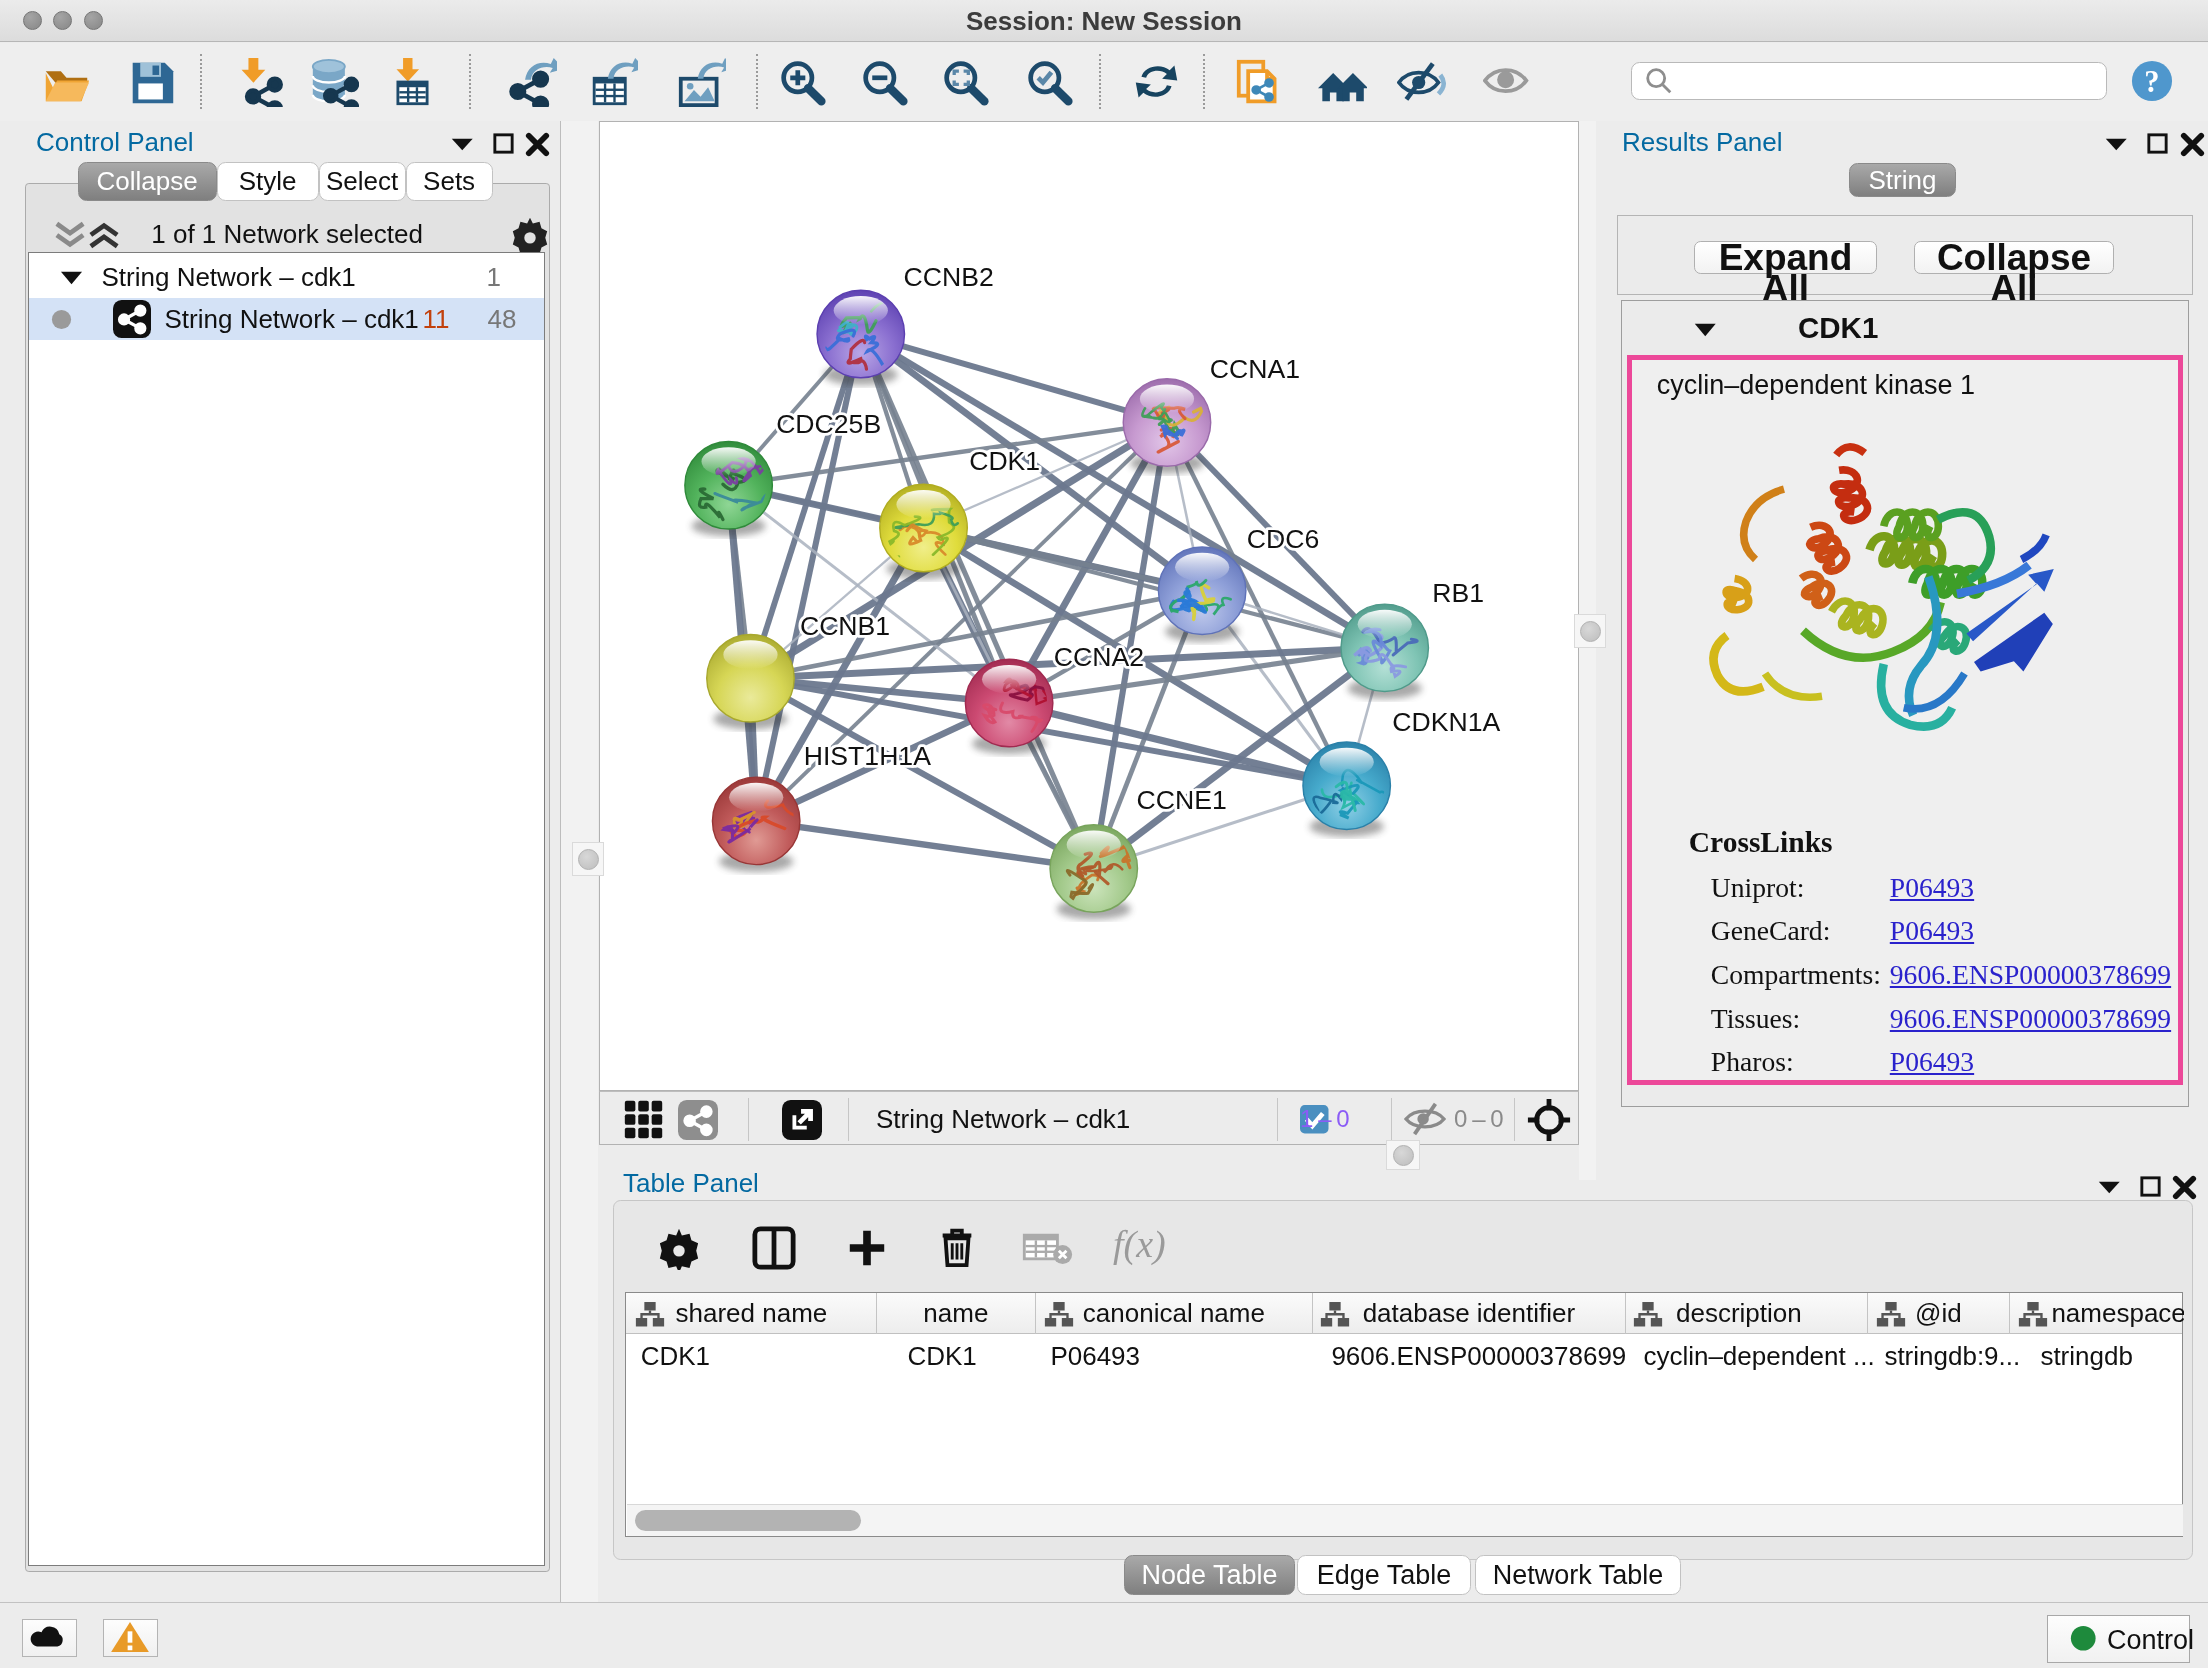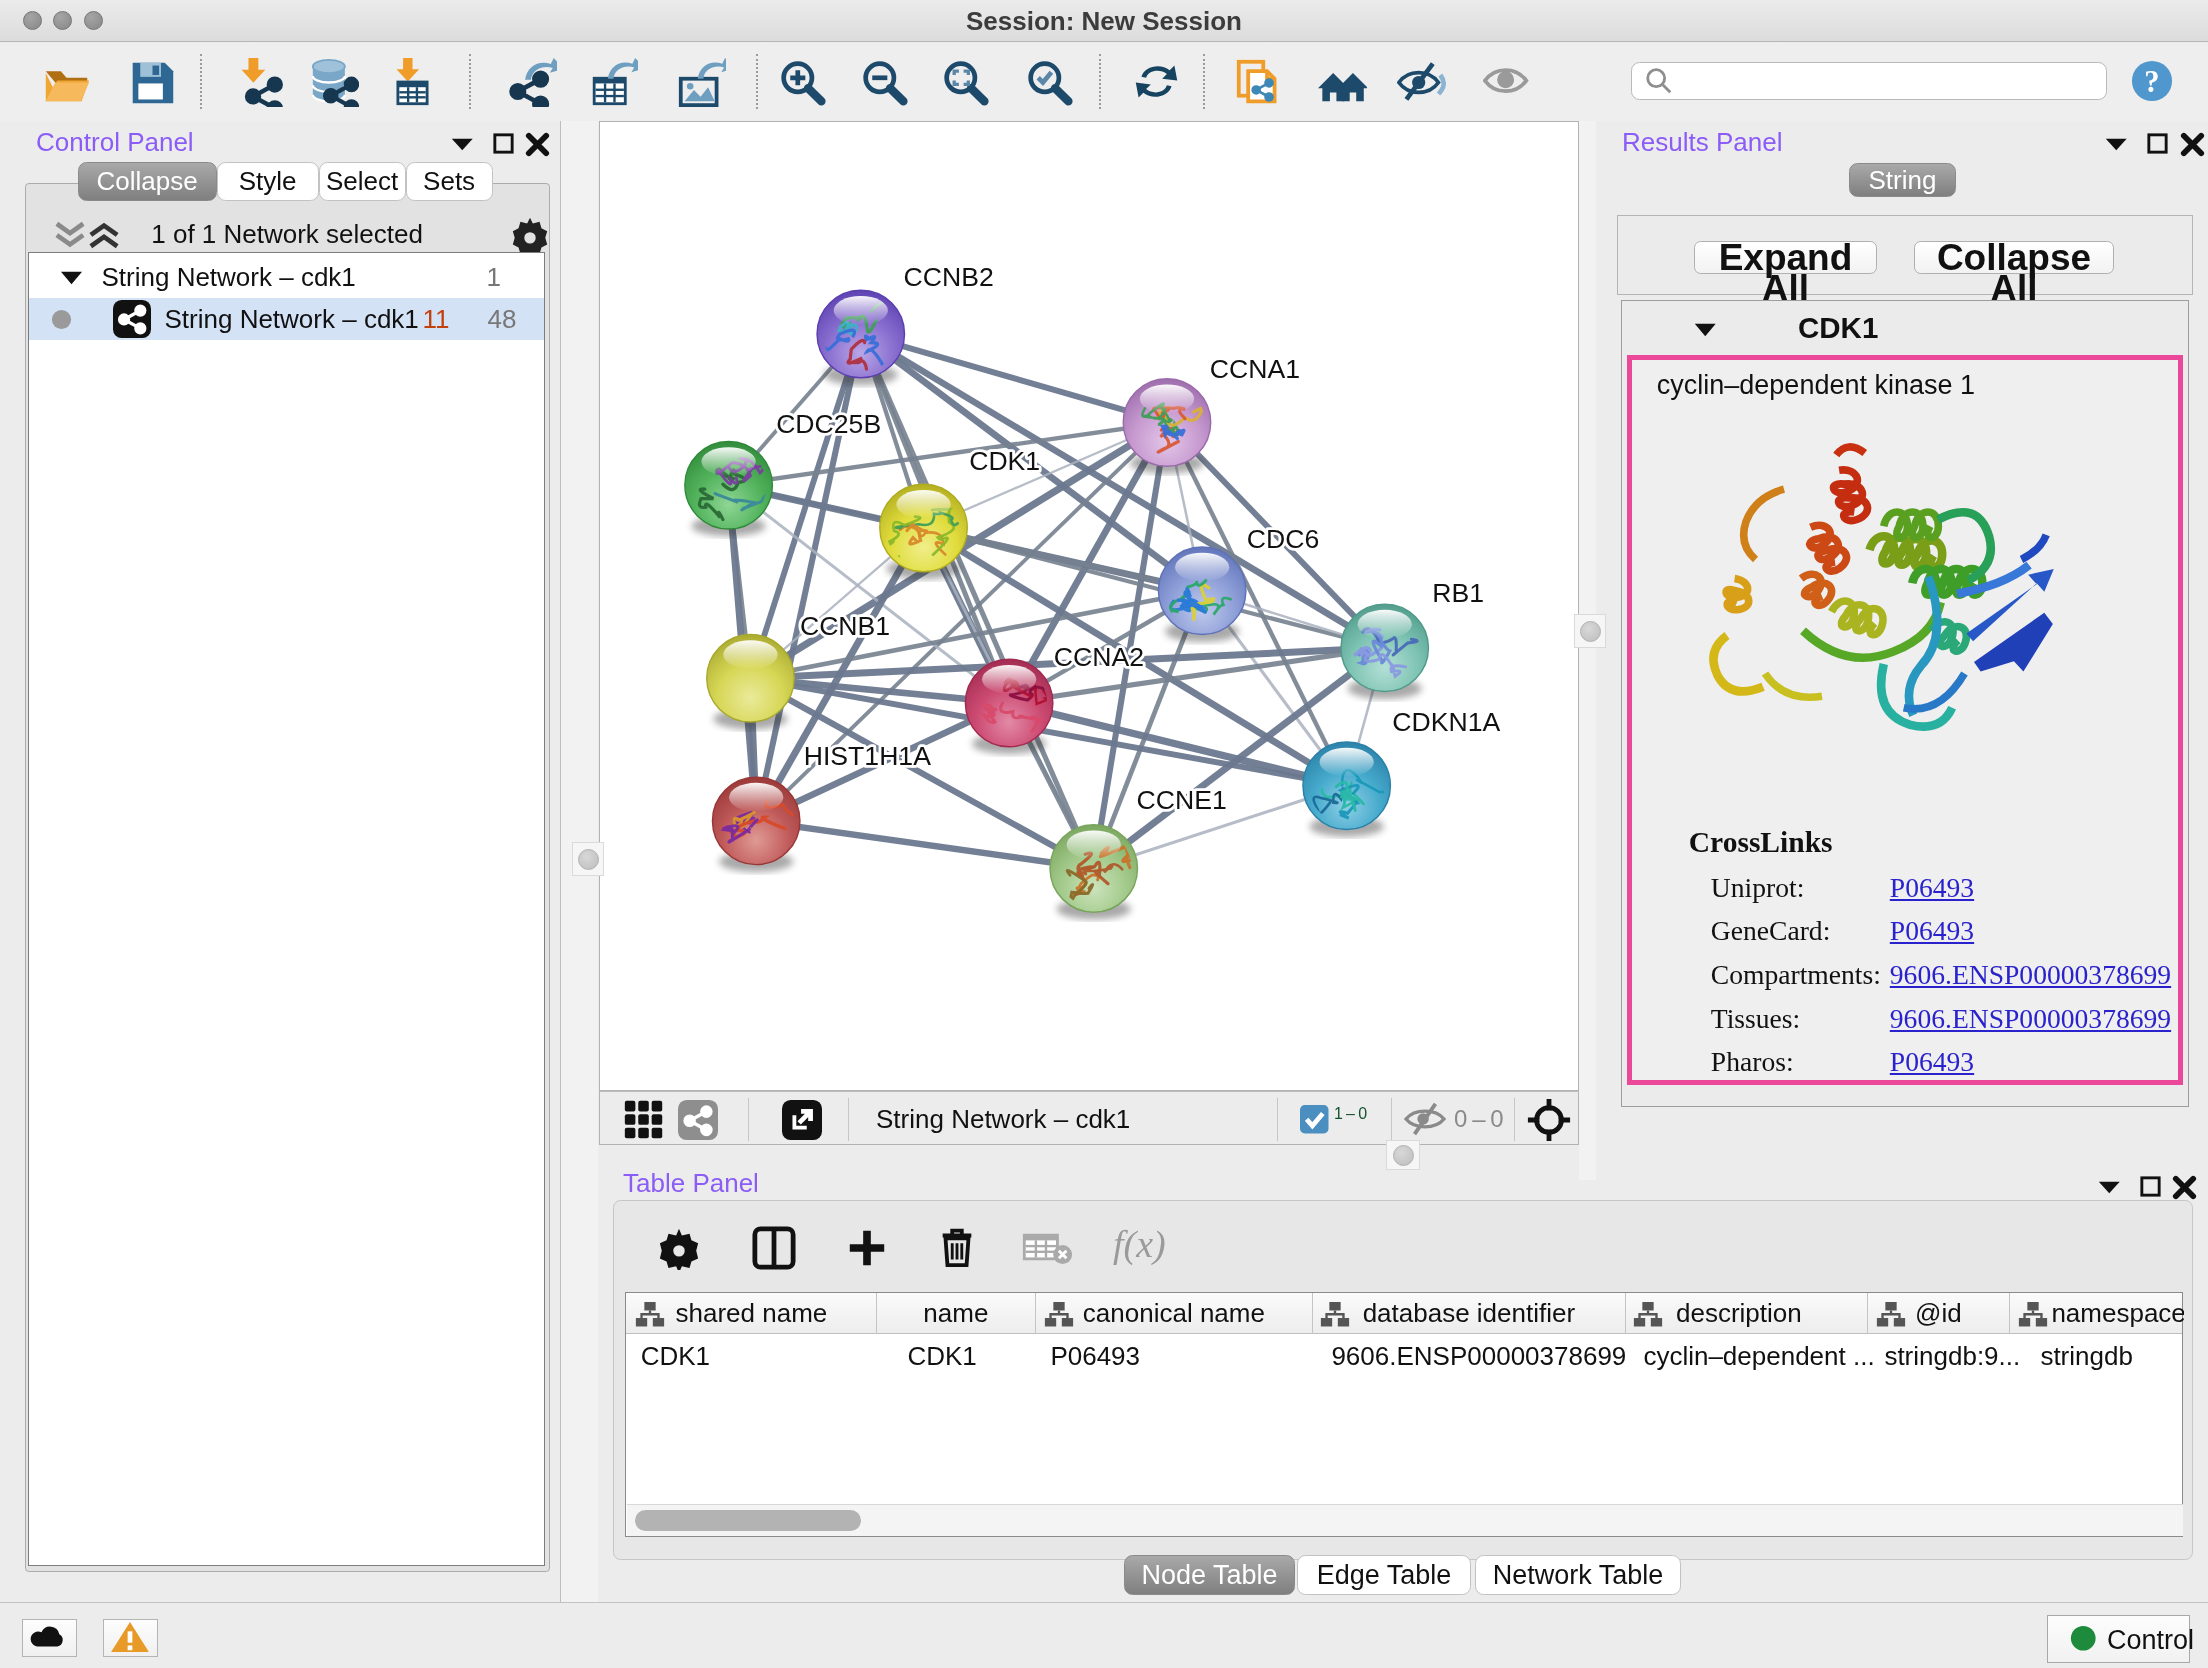--- a/index.html
+++ b/index.html
@@ -10,21 +10,21 @@
 .tl{position:absolute;top:11.4px;width:19px;height:19px;border-radius:50%;
  background:radial-gradient(circle at 35% 30%,#a5a5a5,#878787);border:1px solid #757575;}
 #title{position:absolute;left:0;top:0;width:100%;text-align:center;line-height:42px;
  font-size:26px;font-weight:bold;color:#3c3c3c;}
 #toolbar{left:0;top:43px;width:2208px;height:78px;background:#eeeeee;}
 .vsep{position:absolute;top:11.4px;height:55px;width:0;border-left:2.9px dotted #9a9a9a;}
 #searchbox{position:absolute;left:1631px;top:19px;width:476px;height:38px;background:#fff;
  border:1.9px solid #b9b9b9;border-radius:8.6px;}
 
 
-#cp-title,#rp-title,#tp-title{font-size:26px;color:#8b5cf6;}
+#cp-title,#rp-title,#tp-title{font-size:26px;color:#0369a1;}
 .tab{position:absolute;z-index:2;top:41px;height:39px;border:1px solid #c2c2c2;border-radius:8.6px;
  background:#fff;color:#111;font-size:26px;text-align:center;line-height:37px;}
 .tabsel{background:linear-gradient(#a9a9a9,#7f7f7f);color:#fff;border-color:#8a8a8a;}
 #cpbox{position:absolute;left:17px;top:62px;width:525px;height:1389px;
  background:#e2e2e2;border:1px solid #ababab;border-radius:3.8px;}
 #cphead{position:absolute;left:0px;top:30px;width:523px;height:42px;}
 #cplist{position:absolute;left:2.9px;top:68px;width:517px;height:1314px;background:#fff;
  border:1px solid #7c7c7c;}
 .row1{position:absolute;left:0;top:2.9px;width:100%;height:42px;font-size:26px;color:#111;}
 .rowsel{position:absolute;left:0;top:45px;width:100%;height:42px;background:#d4e2f6;
@@ -594,21 +594,21 @@
         <path d="M18 24 L30 12 M20 12 h10 v10" stroke="#fff" stroke-width="5" fill="none"></path>
         <path d="M13 16 v13 h13" stroke="#fff" stroke-width="4" fill="none"></path>
       </svg>
       <div class="fsep" style="left:248px;"></div>
       <div class="abs" style="left:276px;top:12.4px;font-size:26px;color:#111;">String Network – cdk1</div>
       <div class="fsep" style="left:677px;"></div>
       <svg class="abs" style="left:700px;top:13.3px;" width="28.5" height="28.5" viewBox="0 0 30 30">
         <rect width="30" height="30" rx="5" fill="#4a8fc0"></rect>
         <path d="M7 15 l6 7 11 -13" stroke="#fff" stroke-width="5" fill="none"></path>
       </svg>
-      <div class="abs" style="left:734px;top:13.3px;font-size:16px;color:#14532d;">1 – 0</div>
+      <div class="abs" style="left:700px;top:13.3px;font-size:24px;color:#8b5cf6;">1 – 0</div>
       <div class="fsep" style="left:791px;"></div>
       <svg class="abs" style="left:803px;top:7.6px;" width="44" height="38" viewBox="0 0 46 40">
         <path d="M3 20 C12 9 34 9 43 20 C34 31 12 31 3 20 Z" fill="none" stroke="#8a8a8a" stroke-width="3.5"></path>
         <circle cx="21" cy="20" r="6" fill="#8a8a8a"></circle>
         <line x1="34" y1="4" x2="12" y2="36" stroke="#8a8a8a" stroke-width="4"></line>
       </svg>
       <div class="abs" style="left:854px;top:13.3px;font-size:24px;color:#8a8a8a;">0 – 0</div>
       <div class="fsep" style="left:914px;"></div>
       <svg class="abs" style="left:926px;top:4.8px;" width="46" height="46" viewBox="0 0 48 48">
         <circle cx="24" cy="24" r="13" fill="none" stroke="#111" stroke-width="5"></circle>

